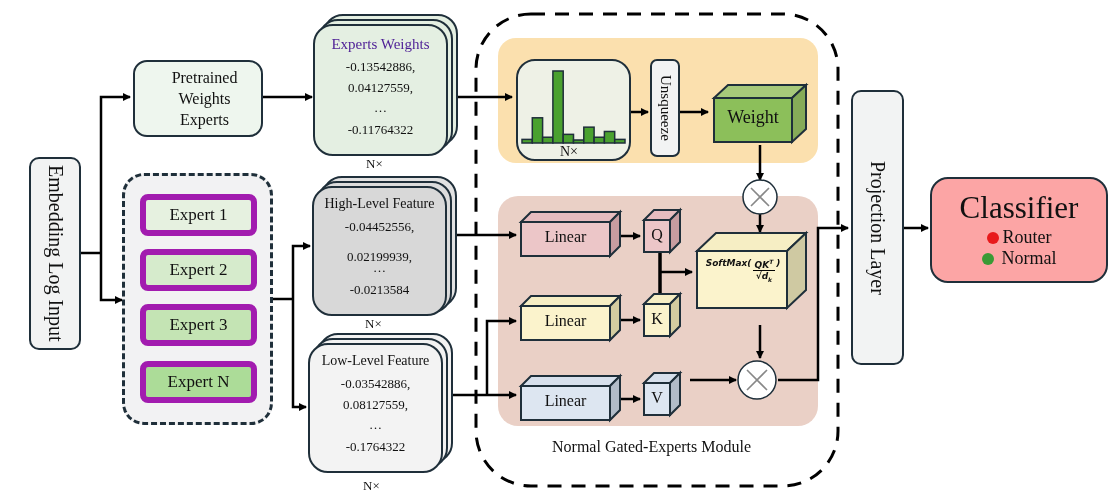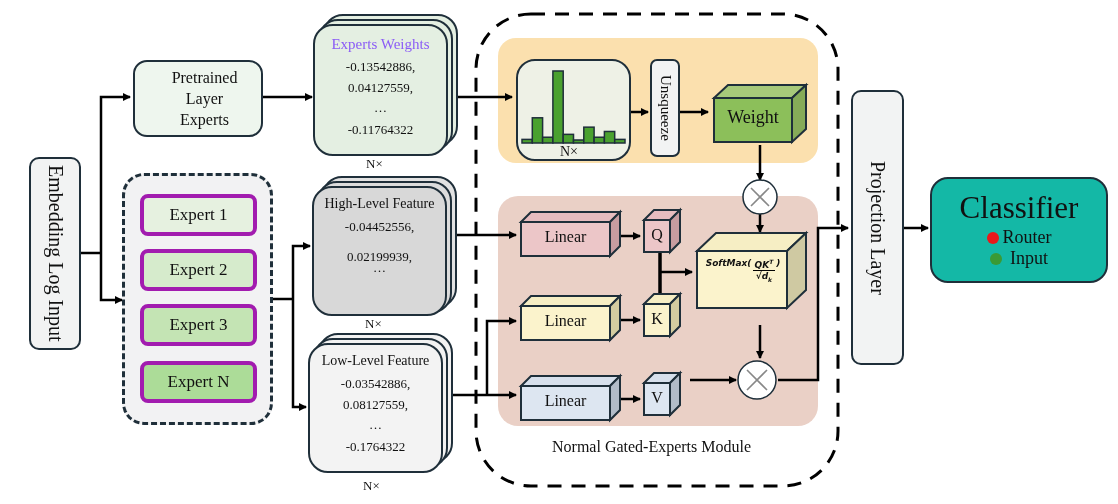--- a/index.html
+++ b/index.html
@@ -3,21 +3,21 @@
 <meta charset="utf-8">
 <style>
   html, body { margin: 0; padding: 0; background: #ffffff; }
   body { width: 1118px; height: 504px; position: relative; overflow: hidden;
          font-family: "Liberation Serif", "DejaVu Serif", serif; color: #111; }
   .abs { position: absolute; }
   .box { position: absolute; box-sizing: border-box; border: 2px solid #1f2f3a; border-radius: 12px;
          display: flex; align-items: center; justify-content: center; text-align: center; }
   .vtext { writing-mode: vertical-rl; font-size: 20px; }
   .expert { position: absolute; left: 140px; width: 117px; height: 42px; box-sizing: border-box;
-            border: 4px solid #a21caf; border-radius: 8px; display: flex; align-items: center;
+            border: 6px solid #a21caf; border-radius: 8px; display: flex; align-items: center;
             justify-content: center; font-size: 17px; }
   .stack-card { position: absolute; box-sizing: border-box; border: 2px solid #1f2f3a; border-radius: 20px; }
   .card-text { position: absolute; text-align: center; left: 0; right: 0; }
   .lbl { font-size: 13px; }
 </style>
 </head>
 <body>
 
 <svg class="abs" style="left:0;top:0" width="1118" height="504">
   <defs>
@@ -141,21 +141,21 @@
     <path d="M747,370 L767,390 M767,370 L747,390" stroke="#888" stroke-width="1.6"></path>
   </g>
 </svg>
 
 <div class="box" style="left:29px;top:157px;width:52px;height:193px;background:#f2f3f3;border-radius:10px;">
   <span class="vtext">Embedding Log Input</span>
 </div>
 
 <div class="box" style="left:133px;top:60px;width:130px;height:77px;background:#eef6ee;border-radius:14px;flex-direction:column;font-size:16px;line-height:21px;padding-left:13px;">
   <span>Pretrained</span>
-  <span>Layer</span>
+  <span>Weights</span>
   <span>Experts</span>
 </div>
 
 <div class="abs" style="left:122px;top:173px;width:151px;height:252px;box-sizing:border-box;border:3px dashed #1f2f3a;border-radius:22px;background:#f2f2f3;"></div>
 <div class="expert" style="top:194px;background:#e6f1e0;">
   <span>Expert 1</span>
   </div>
 <div class="expert" style="top:249px;background:#d6ebcc;">
   <span>Expert 2</span>
   </div>
@@ -163,37 +163,38 @@
   <span>Expert 3</span>
   </div>
 <div class="expert" style="top:361px;background:#acdc98;">
   <span>Expert N</span>
   </div>
 
 <div>
   <div class="stack-card" style="left:323px;top:14px;width:135px;height:132px;background:#e4efe2;"></div>
   <div class="stack-card" style="left:318px;top:19px;width:135px;height:132px;background:#e4efe2;"></div>
   <div class="stack-card" style="left:313px;top:24px;width:135px;height:132px;background:#e4efe2;">
-    <div class="card-text" style="top:10px;font-size:15px;color:#8b5cf6;">Experts Weights</div>
+    <div class="card-text" style="top:10px;font-size:15px;color:#4c1d95;">Experts Weights</div>
     <div class="card-text lbl" style="top:33px;">-0.13542886,</div>
     <div class="card-text lbl" style="top:54px;">0.04127559,</div>
     <div class="card-text lbl" style="top:74px;">…</div>
     <div class="card-text lbl" style="top:96px;">-0.11764322</div>
   </div>
   <div class="abs lbl" style="left:366px;top:156px;">N×</div>
 </div>
 
 <div>
   <div class="stack-card" style="left:322px;top:176px;width:135px;height:132px;background:#e2e2e2;"></div>
   <div class="stack-card" style="left:317px;top:181px;width:135px;height:132px;background:#dcdcdc;"></div>
   <div class="stack-card" style="left:312px;top:186px;width:135px;height:130px;background:#d8d8d8;">
     <div class="card-text" style="top:8px;font-size:14px;">High-Level Feature</div>
     <div class="card-text lbl" style="top:31px;text-align:center;">-0.04452556,</div>
     <div class="card-text lbl" style="top:61px;">0.02199939,</div>
     <div class="card-text lbl" style="top:72px;">…</div>
+    <div class="card-text lbl" style="top:94px;">-0.0213584</div>
   </div>
   <div class="abs lbl" style="left:365px;top:316px;">N×</div>
 </div>
 
 <div>
   <div class="stack-card" style="left:318px;top:333px;width:135px;height:130px;background:#f2f2f2;"></div>
   <div class="stack-card" style="left:313px;top:338px;width:135px;height:130px;background:#f2f2f2;"></div>
   <div class="stack-card" style="left:308px;top:343px;width:135px;height:130px;background:#f3f3f3;">
     <div class="card-text" style="top:8px;font-size:14px;">Low-Level Feature</div>
     <div class="card-text lbl" style="top:31px;">-0.03542886,</div>
@@ -228,23 +229,23 @@
   </span>
   <span>)</span>
 </div>
 
 <div class="abs" style="left:552px;top:438px;font-size:16px;">Normal Gated-Experts Module</div>
 
 <div class="box" style="left:851px;top:90px;width:53px;height:275px;background:#f2f3f3;border-radius:10px;">
   <span class="vtext">Projection Layer</span>
 </div>
 
-<div class="box" style="left:930px;top:177px;width:178px;height:106px;background:#14b8a6;border-radius:18px;flex-direction:column;">
+<div class="box" style="left:930px;top:177px;width:178px;height:106px;background:#fca5a5;border-radius:18px;flex-direction:column;">
   <div style="font-size:31px;line-height:34px;">Classifier</div>
   <div style="display:flex;align-items:center;font-size:18px;margin-top:2px;">
     <span style="width:12px;height:12px;border-radius:50%;background:#e8191b;display:inline-block;margin-right:4px;"></span>
     <span>Router</span>
   </div>
   <div style="display:flex;align-items:center;font-size:18px;">
     <span style="width:12px;height:12px;border-radius:50%;background:#3a9a35;display:inline-block;margin-right:8px;"></span>
-    <span>Input</span>
+    <span>Normal</span>
   </div>
 </div>
 
 </body></html>

